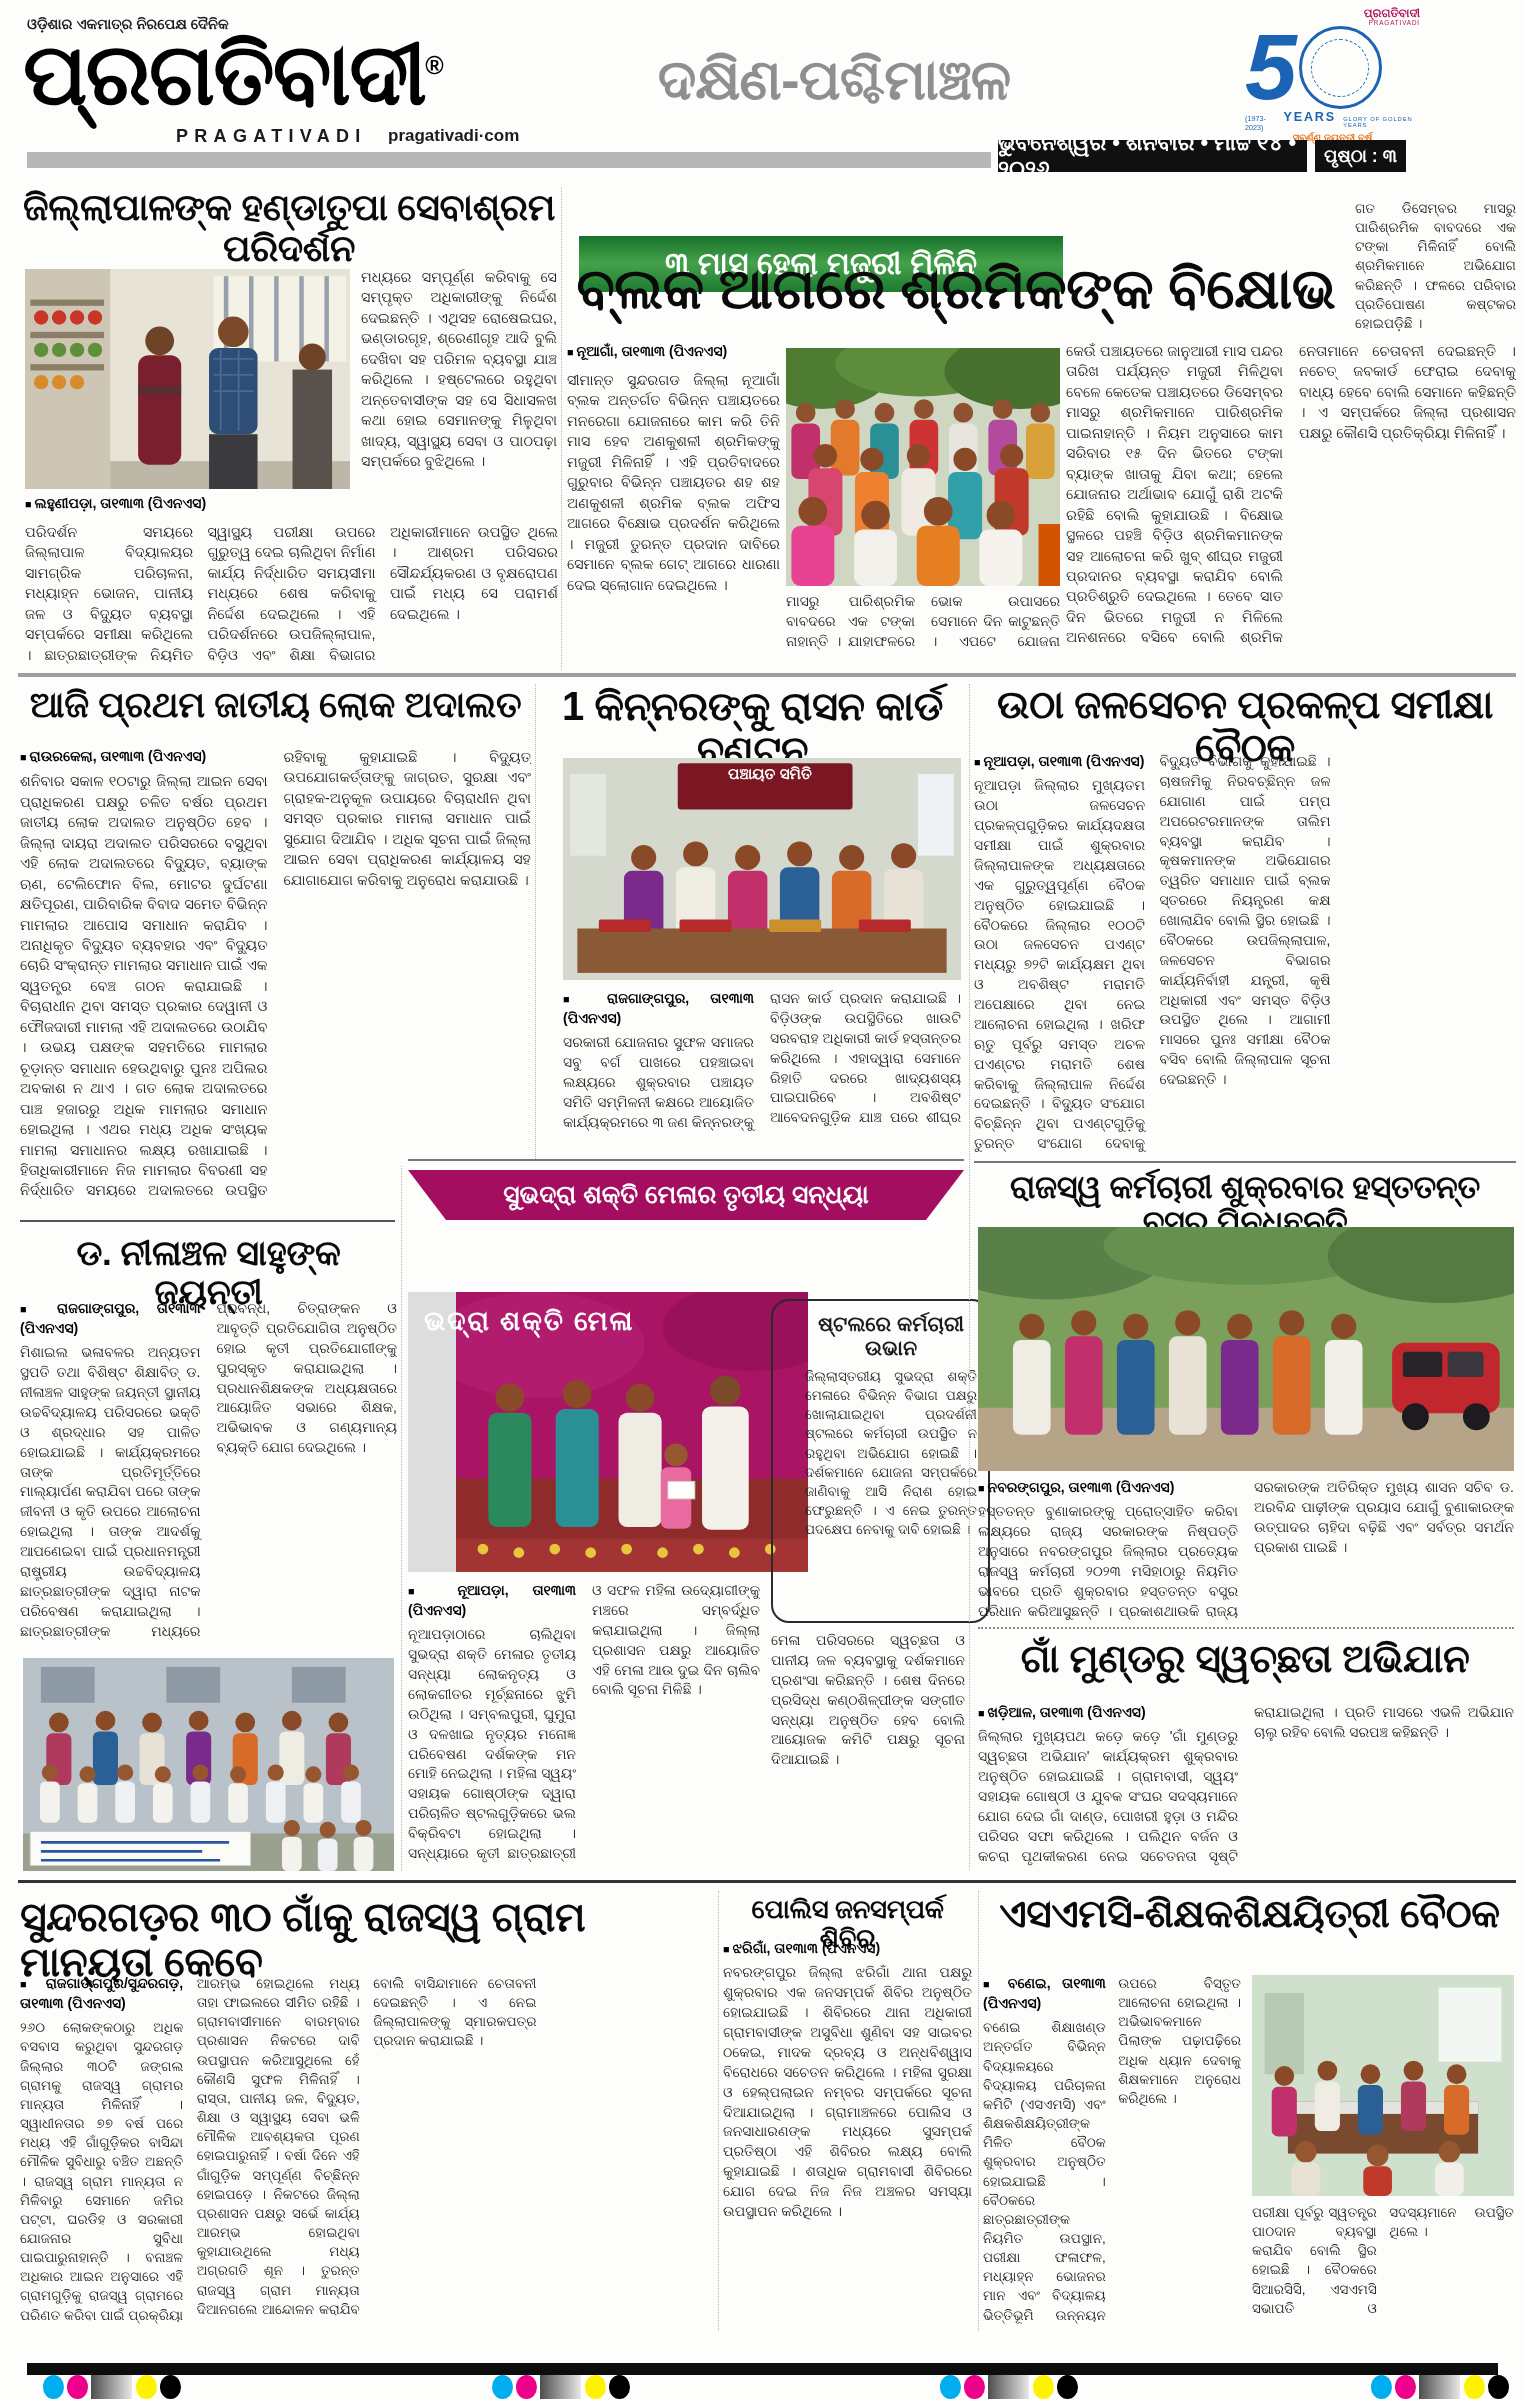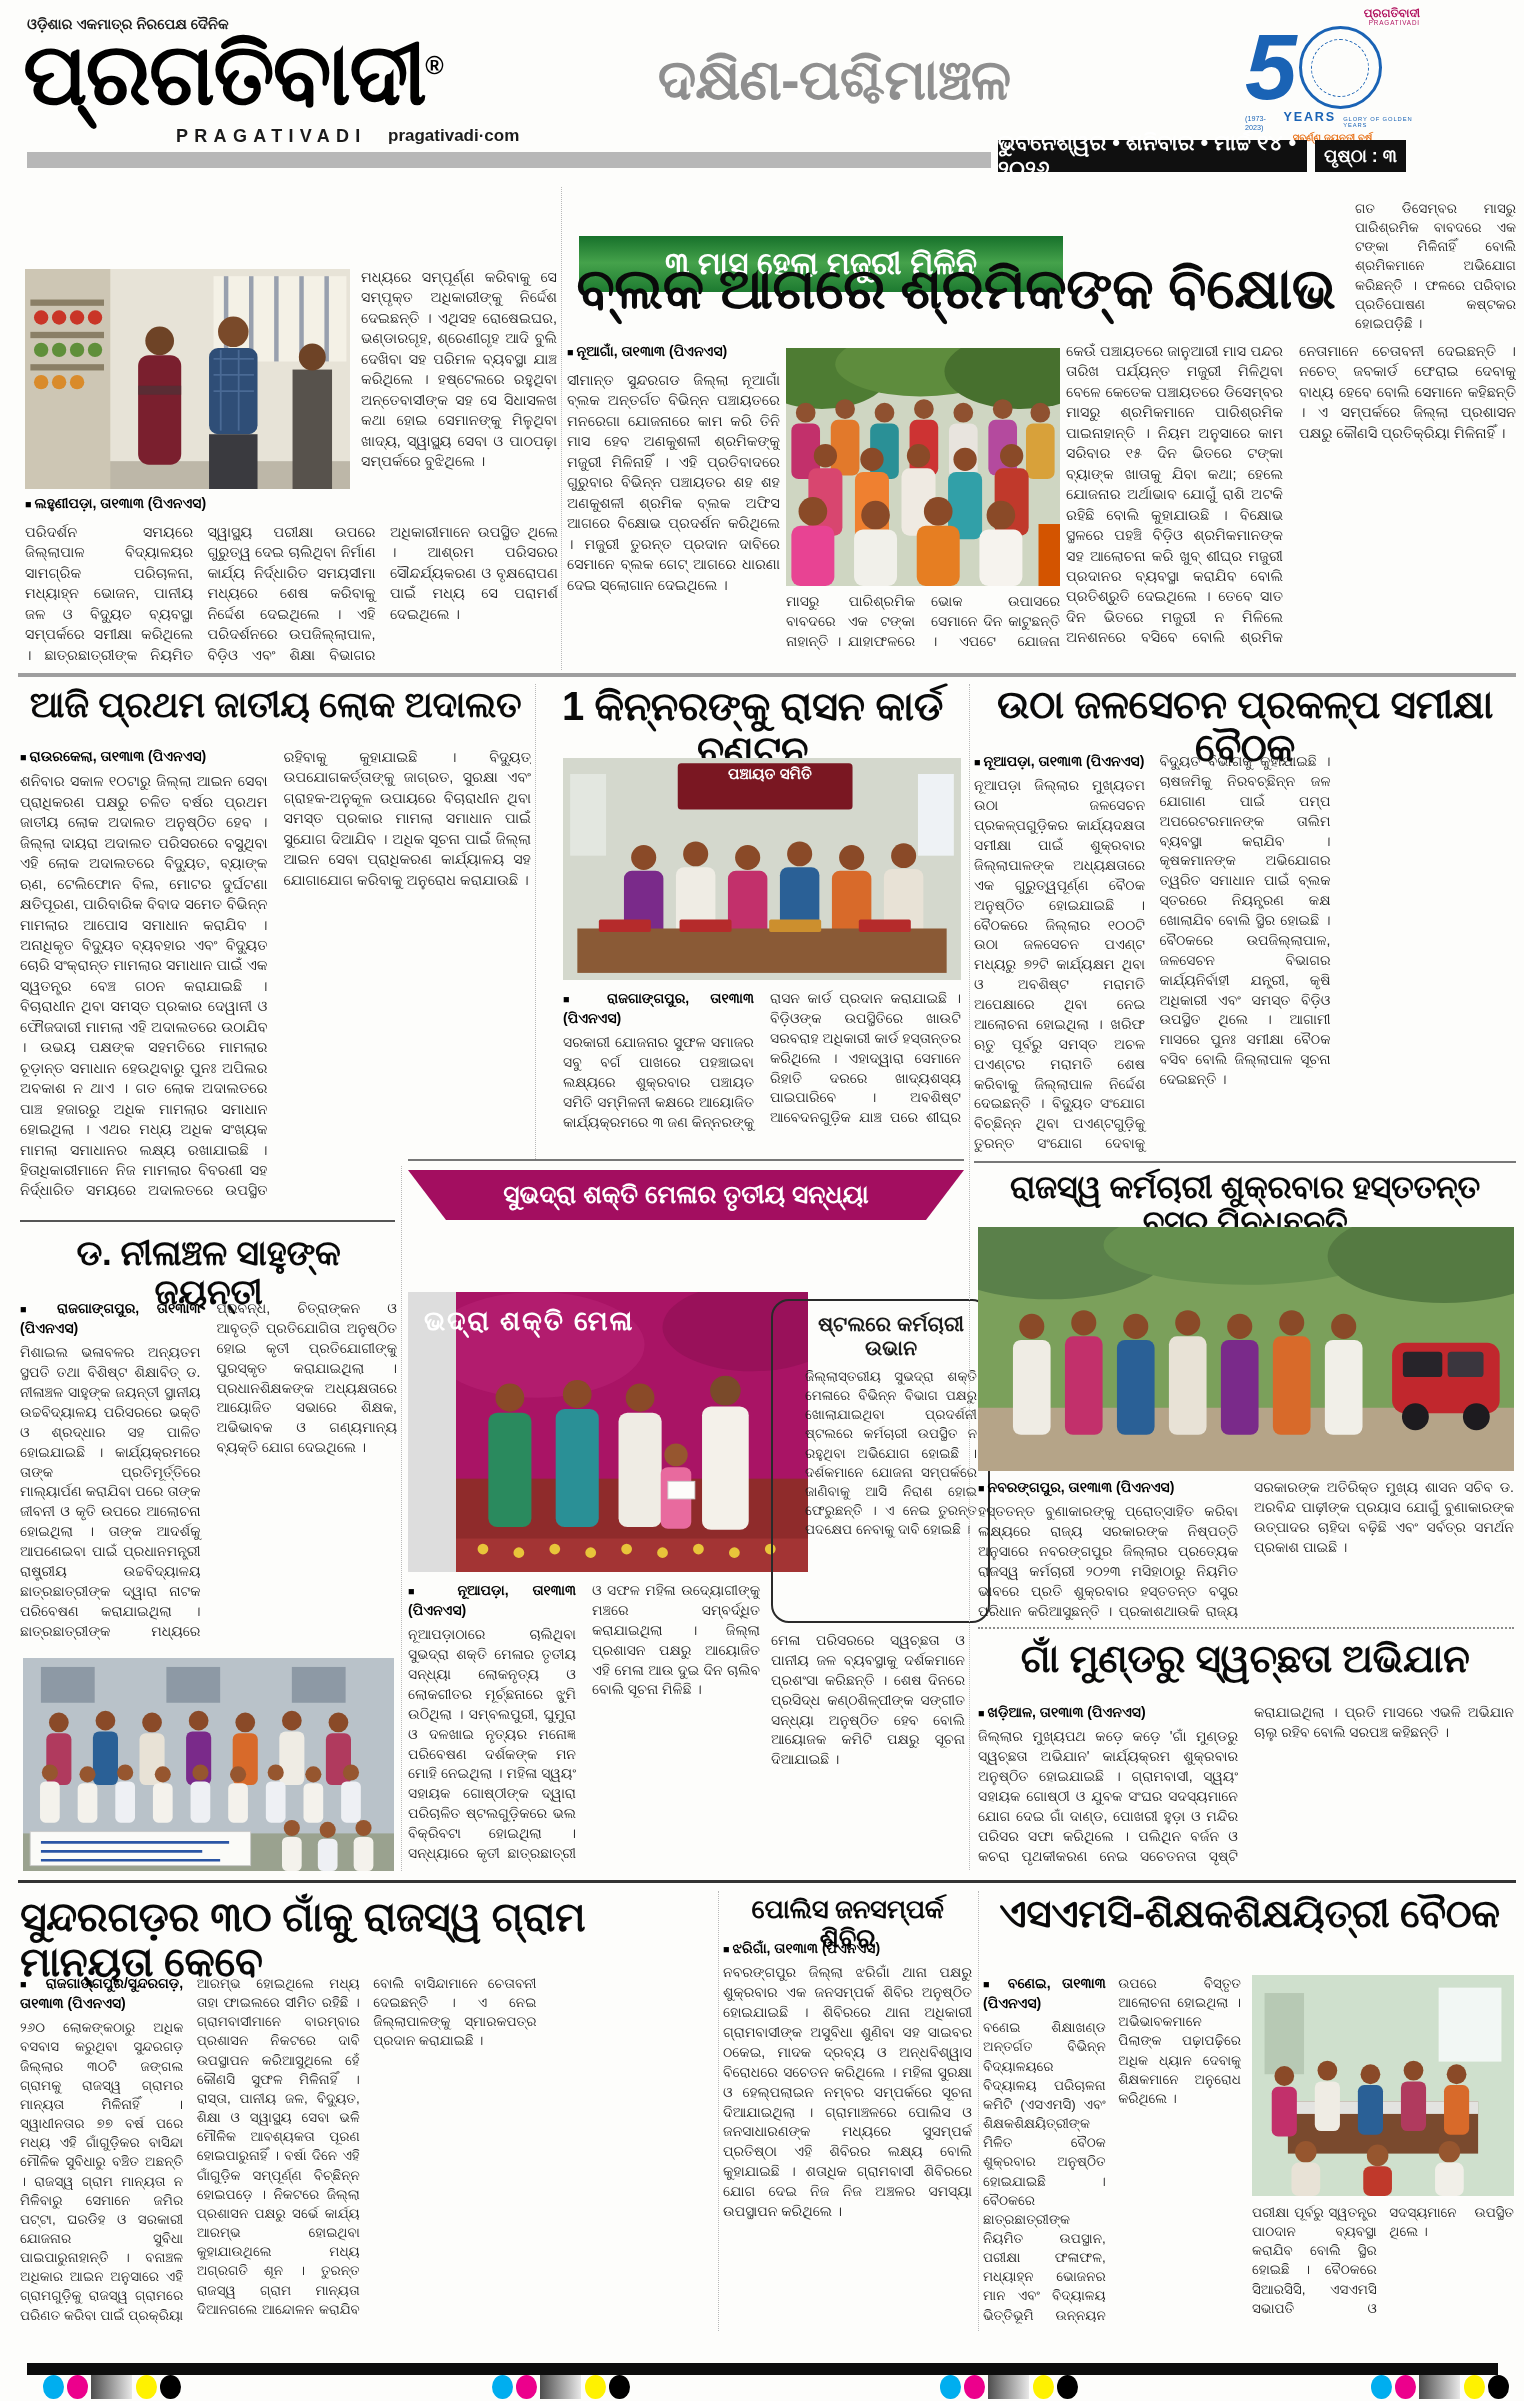--- a/index.html
+++ b/index.html
@@ -55,20 +55,21 @@
       <span style="font-size:12.6px;font-weight:bold;color:#1a63b5;letter-spacing:1.8px;">YEARS</span>
       <span style="font-size:5.8px;color:#1a63b5;letter-spacing:0.9px;">GLORY OF GOLDEN YEARS</span>
     </div>
     <div style="font-size:10px;color:#e8731a;font-weight:bold;text-align:center;">ସୁବର୍ଣ୍ଣ ଜୟନ୍ତୀ ବର୍ଷ</div>
   </div>
 
   <div class="abs hrule" style="left:27px;top:152px;width:964px;height:16px;background:#b7b7b7;"></div>
   <div class="abs databar" style="left:998px;top:140px;width:309px;height:32px;font-size:22px;">ଭୁବନେଶ୍ୱର • ଶନିବାର • ମାର୍ଚ୍ଚ ୧୪ • ୨୦୨୬</div>
   <div class="abs databar" style="left:1315px;top:140px;width:91px;height:32px;font-size:18px;">ପୃଷ୍ଠା : ୩</div>
 
+  <div class="abs hl" style="left:20px;top:188px;width:538px;font-size:37px;">ଜିଲ୍ଲାପାଳଙ୍କ ହଣ୍ଡାତୁପା ସେବାଶ୍ରମ ପରିଦର୍ଶନ</div>
   <div class="photo" style="left:25px;top:269px;width:325px;height:220px;">
     <svg viewBox="0 0 362 245" preserveAspectRatio="none">
       <rect width="362" height="245" fill="#e7e3d7"></rect>
       <rect x="210" y="8" width="148" height="95" fill="#f4f1e6"></rect>
       <g stroke="#98a0ae" stroke-width="5">
           <line x1="224" y1="8" x2="224" y2="103"></line>
           <line x1="252" y1="8" x2="252" y2="103"></line>
           <line x1="280" y1="8" x2="280" y2="103"></line>
           <line x1="308" y1="8" x2="308" y2="103"></line>
           <line x1="336" y1="8" x2="336" y2="103"></line>

